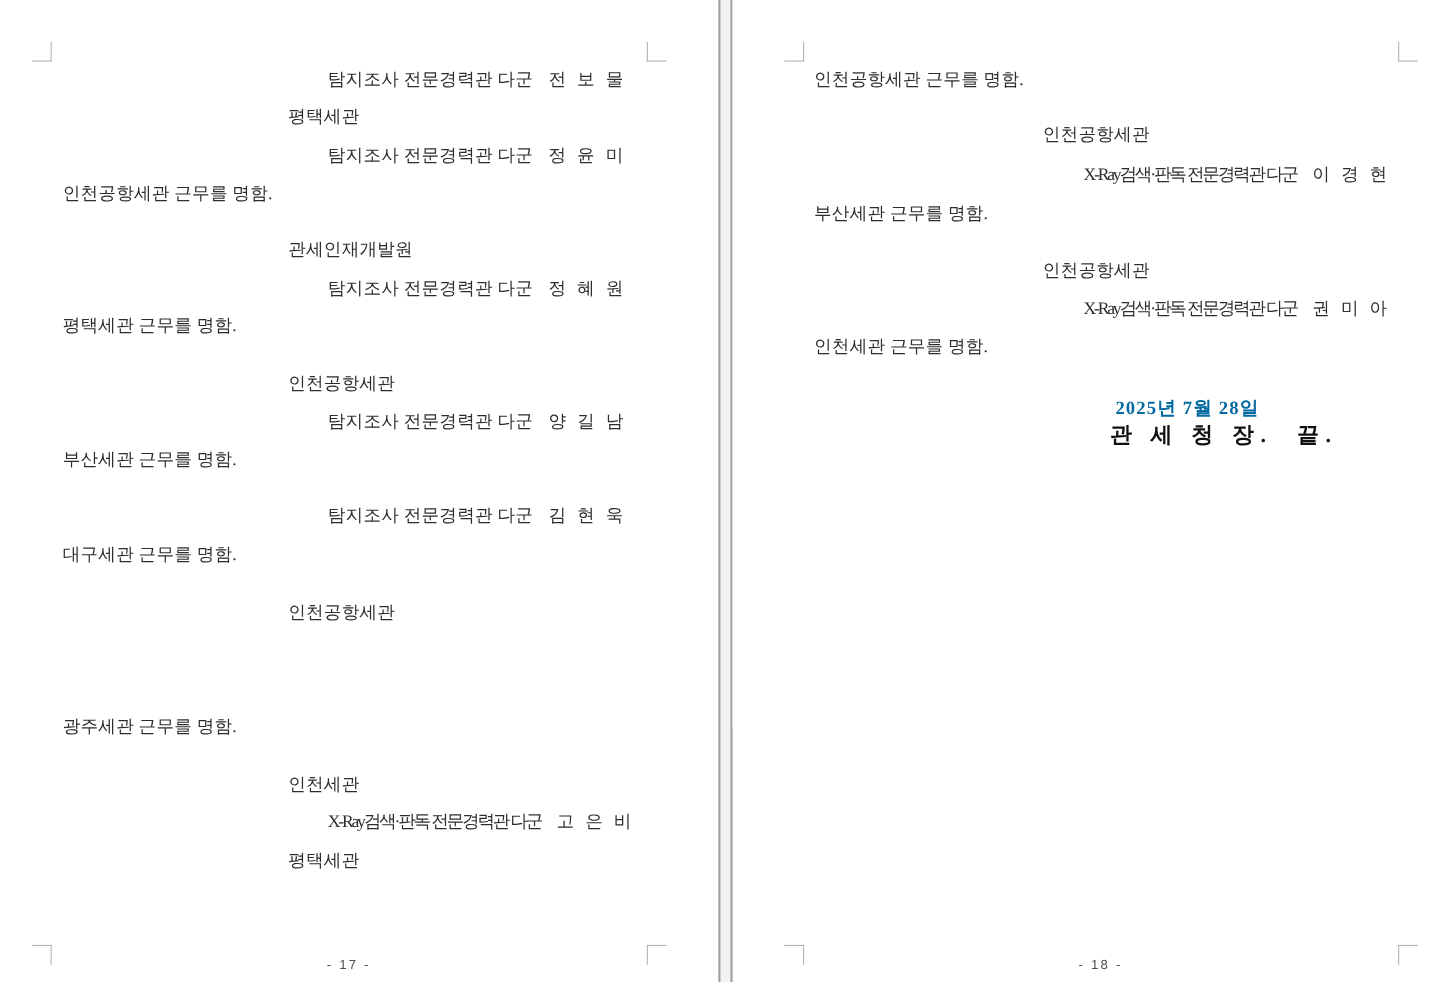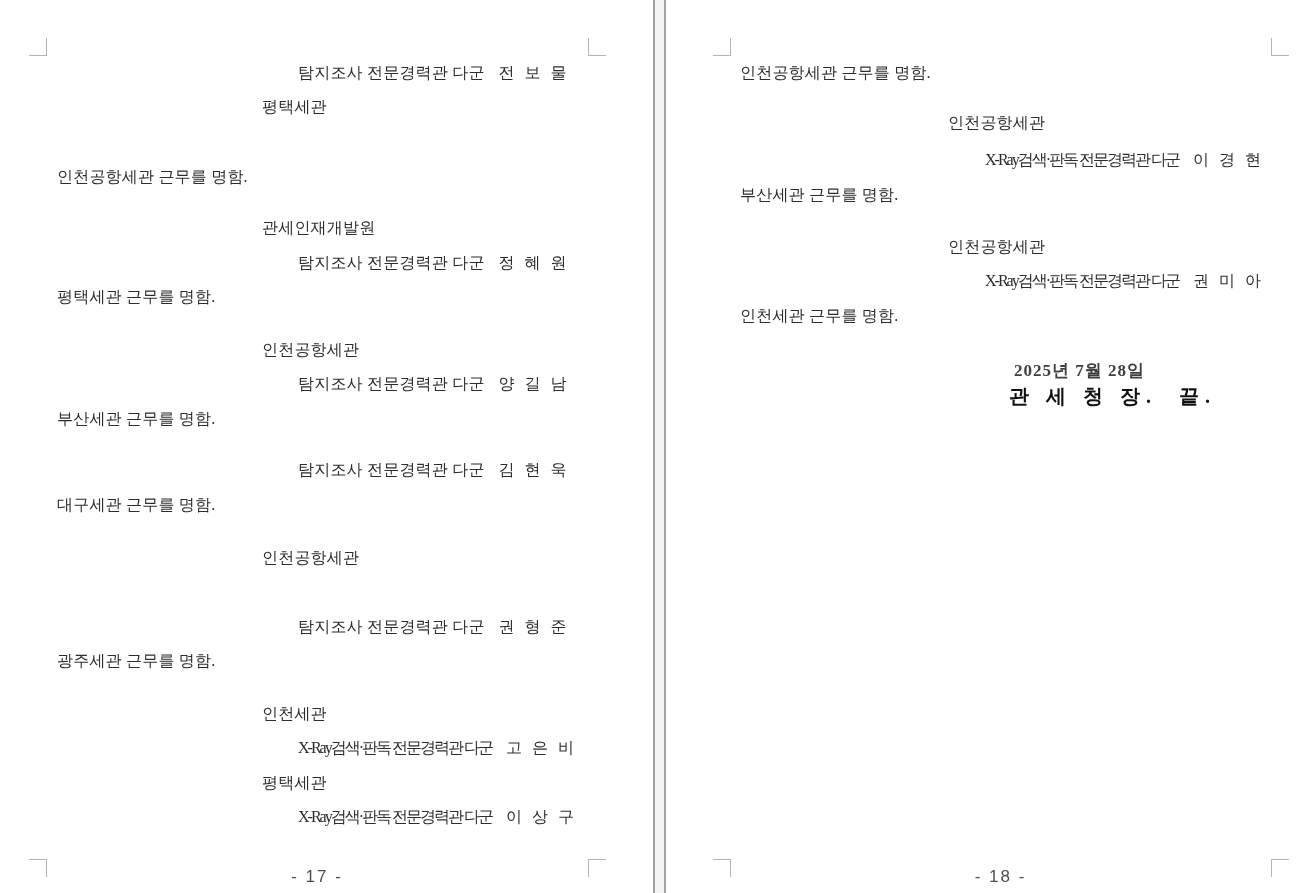--- a/index.html
+++ b/index.html
@@ -26,59 +26,58 @@
     white-space:pre;letter-spacing:0.2px;
   }
   .page-left .assign{left:57px;}
   .page-left .office{left:262px;}
   .page-left .pos{left:298px;}
   .page-right .assign{left:74px;}
   .page-right .office{left:282px;}
   .page-right .pos{left:319px;}
   .nm{margin-left:14px;letter-spacing:3px;}
   .xr{letter-spacing:-2px;}
-  .date-line{left:348px;font-weight:bold;font-size:17px;color:#404040;letter-spacing:1px;}
+  .date-line{left:348px;font-weight:bold;font-size:17px;color:#0369a1;letter-spacing:1px;}
   .sig-line{left:343px;font-weight:bold;font-size:20px;color:#111;letter-spacing:6px;}
   .pagenum{
     position:absolute;top:867px;height:20px;line-height:20px;
-    font-size:17px;color:#4f4f4f;letter-spacing:2px;text-align:center;
+    font-size:12px;color:#4f4f4f;letter-spacing:2px;text-align:center;
     font-family:"Liberation Sans","DejaVu Sans",sans-serif;
   }
   .page-left .pagenum{left:46px;width:542px;}
   .page-right .pagenum{left:64px;width:541px;}
 </style>
 </head>
 <body>
 
 <div class="viewer">
 
   <div class="page page-left">
     <div class="cmark tl" style="left:29px;top:38px"></div>
     <div class="cmark tr" style="left:588px;top:38px"></div>
     <div class="cmark bl" style="left:29px;top:859px"></div>
     <div class="cmark br" style="left:588px;top:859px"></div>
 
     <div class="ln pos" style="top:61px"><span>탐지조사 전문경력관 다군</span><span class="nm">전 보 물</span></div>
     <div class="ln office" style="top:95px">평택세관</div>
+    <div class="ln pos" style="top:130px"><span>탐지조사 전문경력관 다군</span><span class="nm">정 윤 미</span></div>
     <div class="ln assign" style="top:165px">인천공항세관 근무를 명함.</div>
     <div class="ln office" style="top:216px">관세인재개발원</div>
     <div class="ln pos" style="top:251px"><span>탐지조사 전문경력관 다군</span><span class="nm">정 혜 원</span></div>
     <div class="ln assign" style="top:285px">평택세관 근무를 명함.</div>
     <div class="ln office" style="top:338px">인천공항세관</div>
     <div class="ln pos" style="top:372px"><span>탐지조사 전문경력관 다군</span><span class="nm">양 길 남</span></div>
     <div class="ln assign" style="top:407px">부산세관 근무를 명함.</div>
     <div class="ln pos" style="top:458px"><span>탐지조사 전문경력관 다군</span><span class="nm">김 현 욱</span></div>
     <div class="ln assign" style="top:493px">대구세관 근무를 명함.</div>
     <div class="ln office" style="top:546px">인천공항세관</div>
-    <div class="ln pos" style="top:615px"><span>탐지조사 전문경력관 다군</span><span class="nm">권 형 준</span></div>
     <div class="ln assign" style="top:649px">광주세관 근무를 명함.</div>
     <div class="ln office" style="top:702px">인천세관</div>
     <div class="ln pos" style="top:736px"><span class="xr">X-Ray검색·판독 전문경력관 다군</span><span class="nm">고 은 비</span></div>
     <div class="ln office" style="top:771px">평택세관</div>
-    <div class="ln pos" style="top:805px"><span class="xr">X-Ray검색·판독 전문경력관 다군</span><span class="nm">이 상 구</span></div>
 
     <div class="pagenum">- 17 -</div>
   </div>
 
   <div class="divider"></div>
 
   <div class="page page-right">
     <div class="cmark tl" style="left:47px;top:38px"></div>
     <div class="cmark tr" style="left:605px;top:38px"></div>
     <div class="cmark bl" style="left:47px;top:859px"></div>

